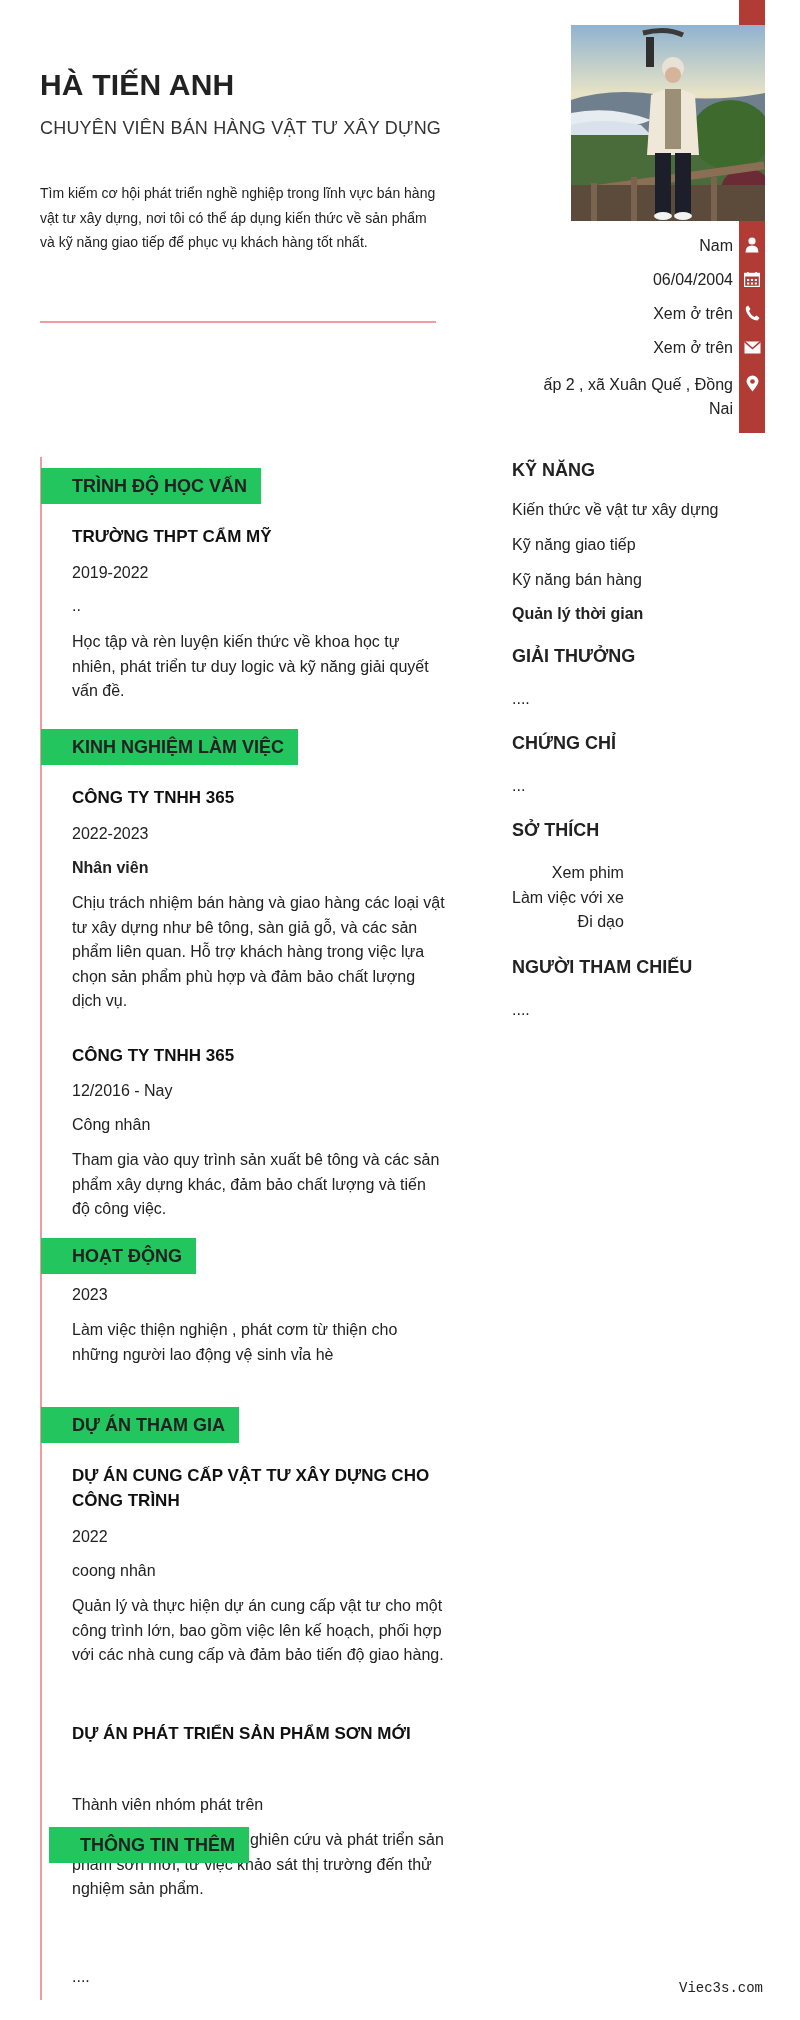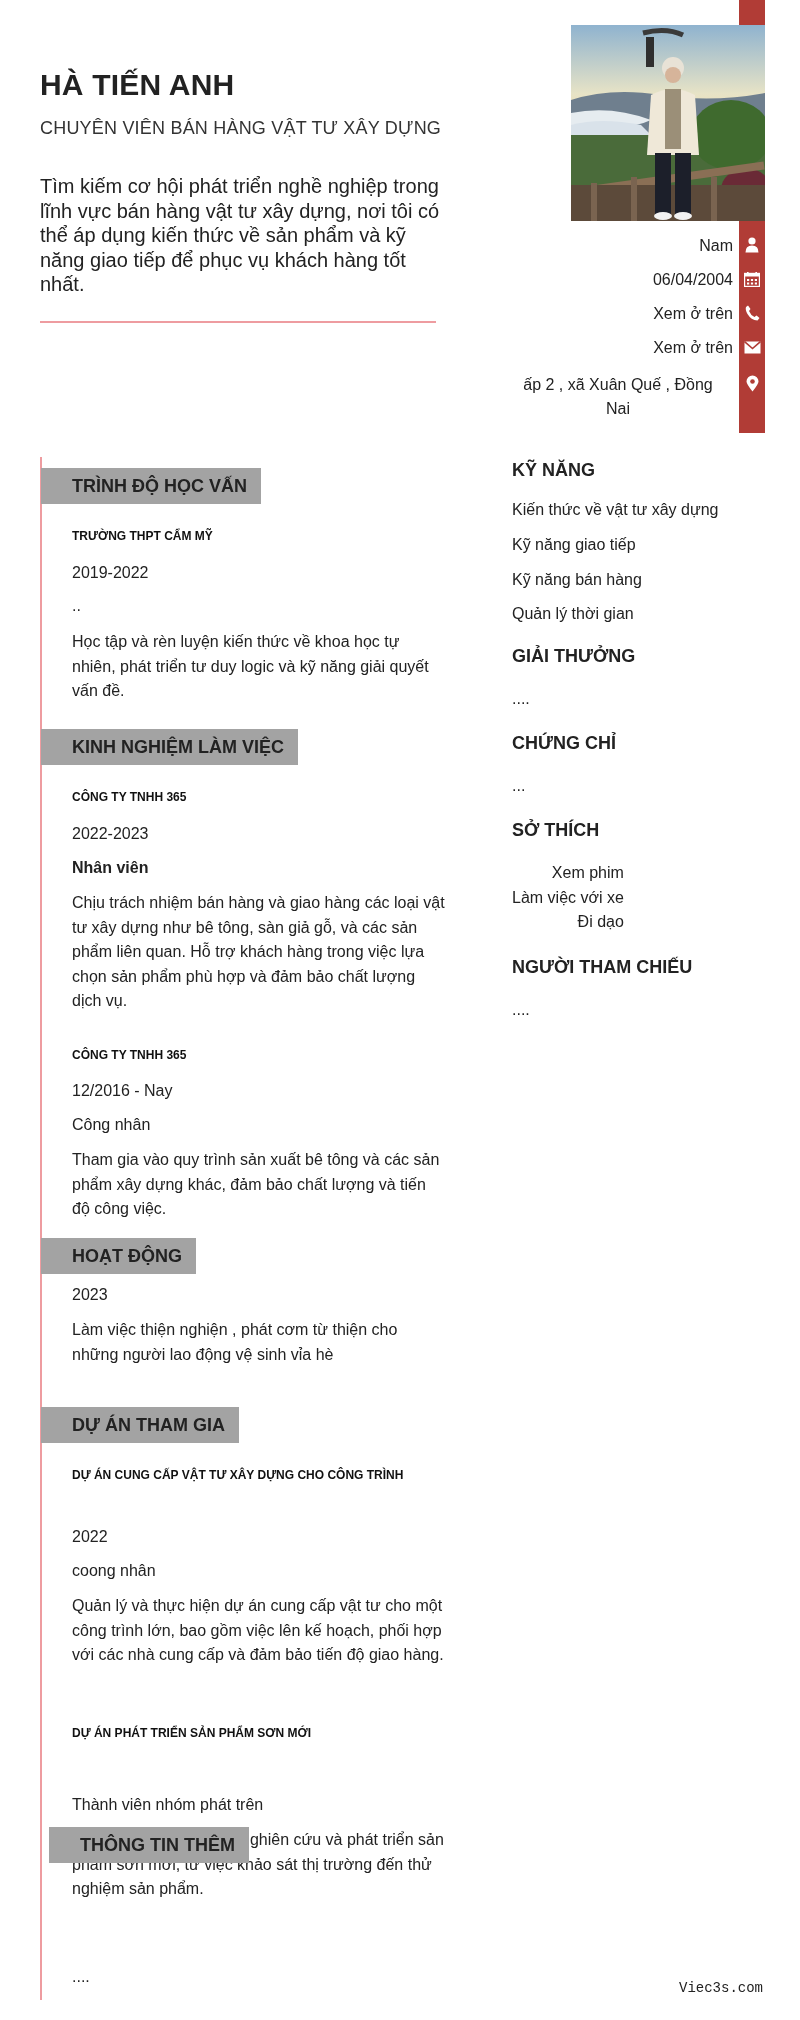--- a/index.html
+++ b/index.html
@@ -8,38 +8,38 @@
     position: relative;
     font-family: "Liberation Sans", "DejaVu Sans", sans-serif;
     color: #1f1f1f;
     overflow: hidden;
   }
   .abs { position: absolute; }
 
   
   .name { left: 40px; top: 68px; font-size: 30px; font-weight: bold; color: #222; letter-spacing: 0.2px; }
   .job-title { left: 40px; top: 118px; font-size: 18px; color: #333; letter-spacing: 0.2px; }
-  .summary { left: 40px; top: 174px; width: 400px; font-size: 20px; line-height: 24.5px; color: #222; }
+  .summary { left: 40px; top: 181px; width: 400px; font-size: 14px; line-height: 24.5px; color: #222; }
   .divider { left: 40px; top: 321px; width: 396px; height: 2px; background: #ee9ca0; }
 
   
   .red-bar-top { left: 739px; top: 0; width: 26px; height: 25px; background: #b13c36; }
   .photo { left: 571px; top: 25px; width: 194px; height: 196px; overflow: hidden; }
   .red-bar { left: 739px; top: 221px; width: 26px; height: 212px; background: #b13c36; }
 
   .contact-row { right: 67px; font-size: 16px; color: #222; text-align: right; }
   .contact-icon { left: 739px; width: 26px; height: 20px; display: flex; align-items: center; justify-content: center; }
   .contact-icon svg { display: block; }
 
   
   .vline { left: 40px; top: 457px; width: 2px; height: 1543px; background: #ee9ca0; }
-  .sec-bar { left: 41px; height: 36px; background: #a3a3a3; display: flex; align-items: center; padding-left: 31px; padding-right: 14px; }
+  .sec-bar { left: 41px; height: 36px; background: #22c55e; display: flex; align-items: center; padding-left: 31px; padding-right: 14px; }
   .sec-bar span { font-size: 18px; font-weight: bold; color: #222; white-space: nowrap; }
 
-  .item-title { left: 72px; width: 360px; font-size: 12px; font-weight: bold; color: #111; line-height: 25px; }
+  .item-title { left: 72px; width: 360px; font-size: 17px; font-weight: bold; color: #111; line-height: 25px; }
   .item-text { left: 72px; width: 375px; font-size: 16px; color: #222; line-height: 24.5px; }
 
   
   .r-head { left: 512px; font-size: 18px; font-weight: bold; color: #222; }
   .r-text { left: 512px; font-size: 16px; color: #222; }
   .r-list { left: 512px; font-size: 16px; color: #222; line-height: 24.5px; }
 
   .footer { right: 37px; top: 1980px; font-family: "Liberation Mono", "DejaVu Sans Mono", monospace; font-size: 14px; color: #222; }
 </style>
 </head>
@@ -118,21 +118,21 @@
 </div>
 
 <div class="abs contact-row" style="top:339px;">Xem ở trên</div>
 <div class="abs contact-icon" style="top:337px;">
   <svg width="17" height="13" viewBox="0 0 17 13">
       <rect x="0.5" y="0.5" width="16" height="12" fill="#fff"></rect>
       <path d="M0.5 0.5 L8.5 7.5 L16.5 0.5" fill="none" stroke="#b13c36" stroke-width="1.6"></path>
     </svg>
 </div>
 
-<div class="abs contact-row" style="top:373px; line-height:24px; width:230px;text-align:center;">
+<div class="abs contact-row" style="top:373px; line-height:24px; width:230px;">
   <div>ấp 2 , xã Xuân Quế , Đồng</div>
   <div>Nai</div>
 </div>
 <div class="abs contact-icon" style="top:373px;">
   <svg width="13" height="17" viewBox="0 0 13 17">
       <path d="M6.5 16.5 Q0.5 9 0.5 6.5 A6 6 0 0 1 12.5 6.5 Q12.5 9 6.5 16.5 Z" fill="#fff"></path>
       <circle cx="6.5" cy="6.5" r="2.3" fill="#b13c36"></circle>
     </svg>
 </div>
 
@@ -180,21 +180,21 @@
 
 <div class="abs sec-bar" style="top:1827px;margin-left:8px;">
   <span>THÔNG TIN THÊM</span>
 </div>
 <div class="abs item-text" style="top:1965px;">....</div>
 
 <div class="abs r-head" style="top:460px;">KỸ NĂNG</div>
 <div class="abs r-text" style="top:501px;">Kiến thức về vật tư xây dựng</div>
 <div class="abs r-text" style="top:536px;">Kỹ năng giao tiếp</div>
 <div class="abs r-text" style="top:571px;">Kỹ năng bán hàng</div>
-<div class="abs r-text" style="top:605px;">Quản lý thời gian</div>
+<div class="abs r-text" style="top:605px;font-weight:bold;">Quản lý thời gian</div>
 
 <div class="abs r-head" style="top:646px;">GIẢI THƯỞNG</div>
 <div class="abs r-text" style="top:690px;">....</div>
 
 <div class="abs r-head" style="top:733px;">CHỨNG CHỈ</div>
 <div class="abs r-text" style="top:777px;">...</div>
 
 <div class="abs r-head" style="top:820px;">SỞ THÍCH</div>
 <div class="abs r-list" style="top:861px;text-align:right;">
   <div>Xem phim</div>

